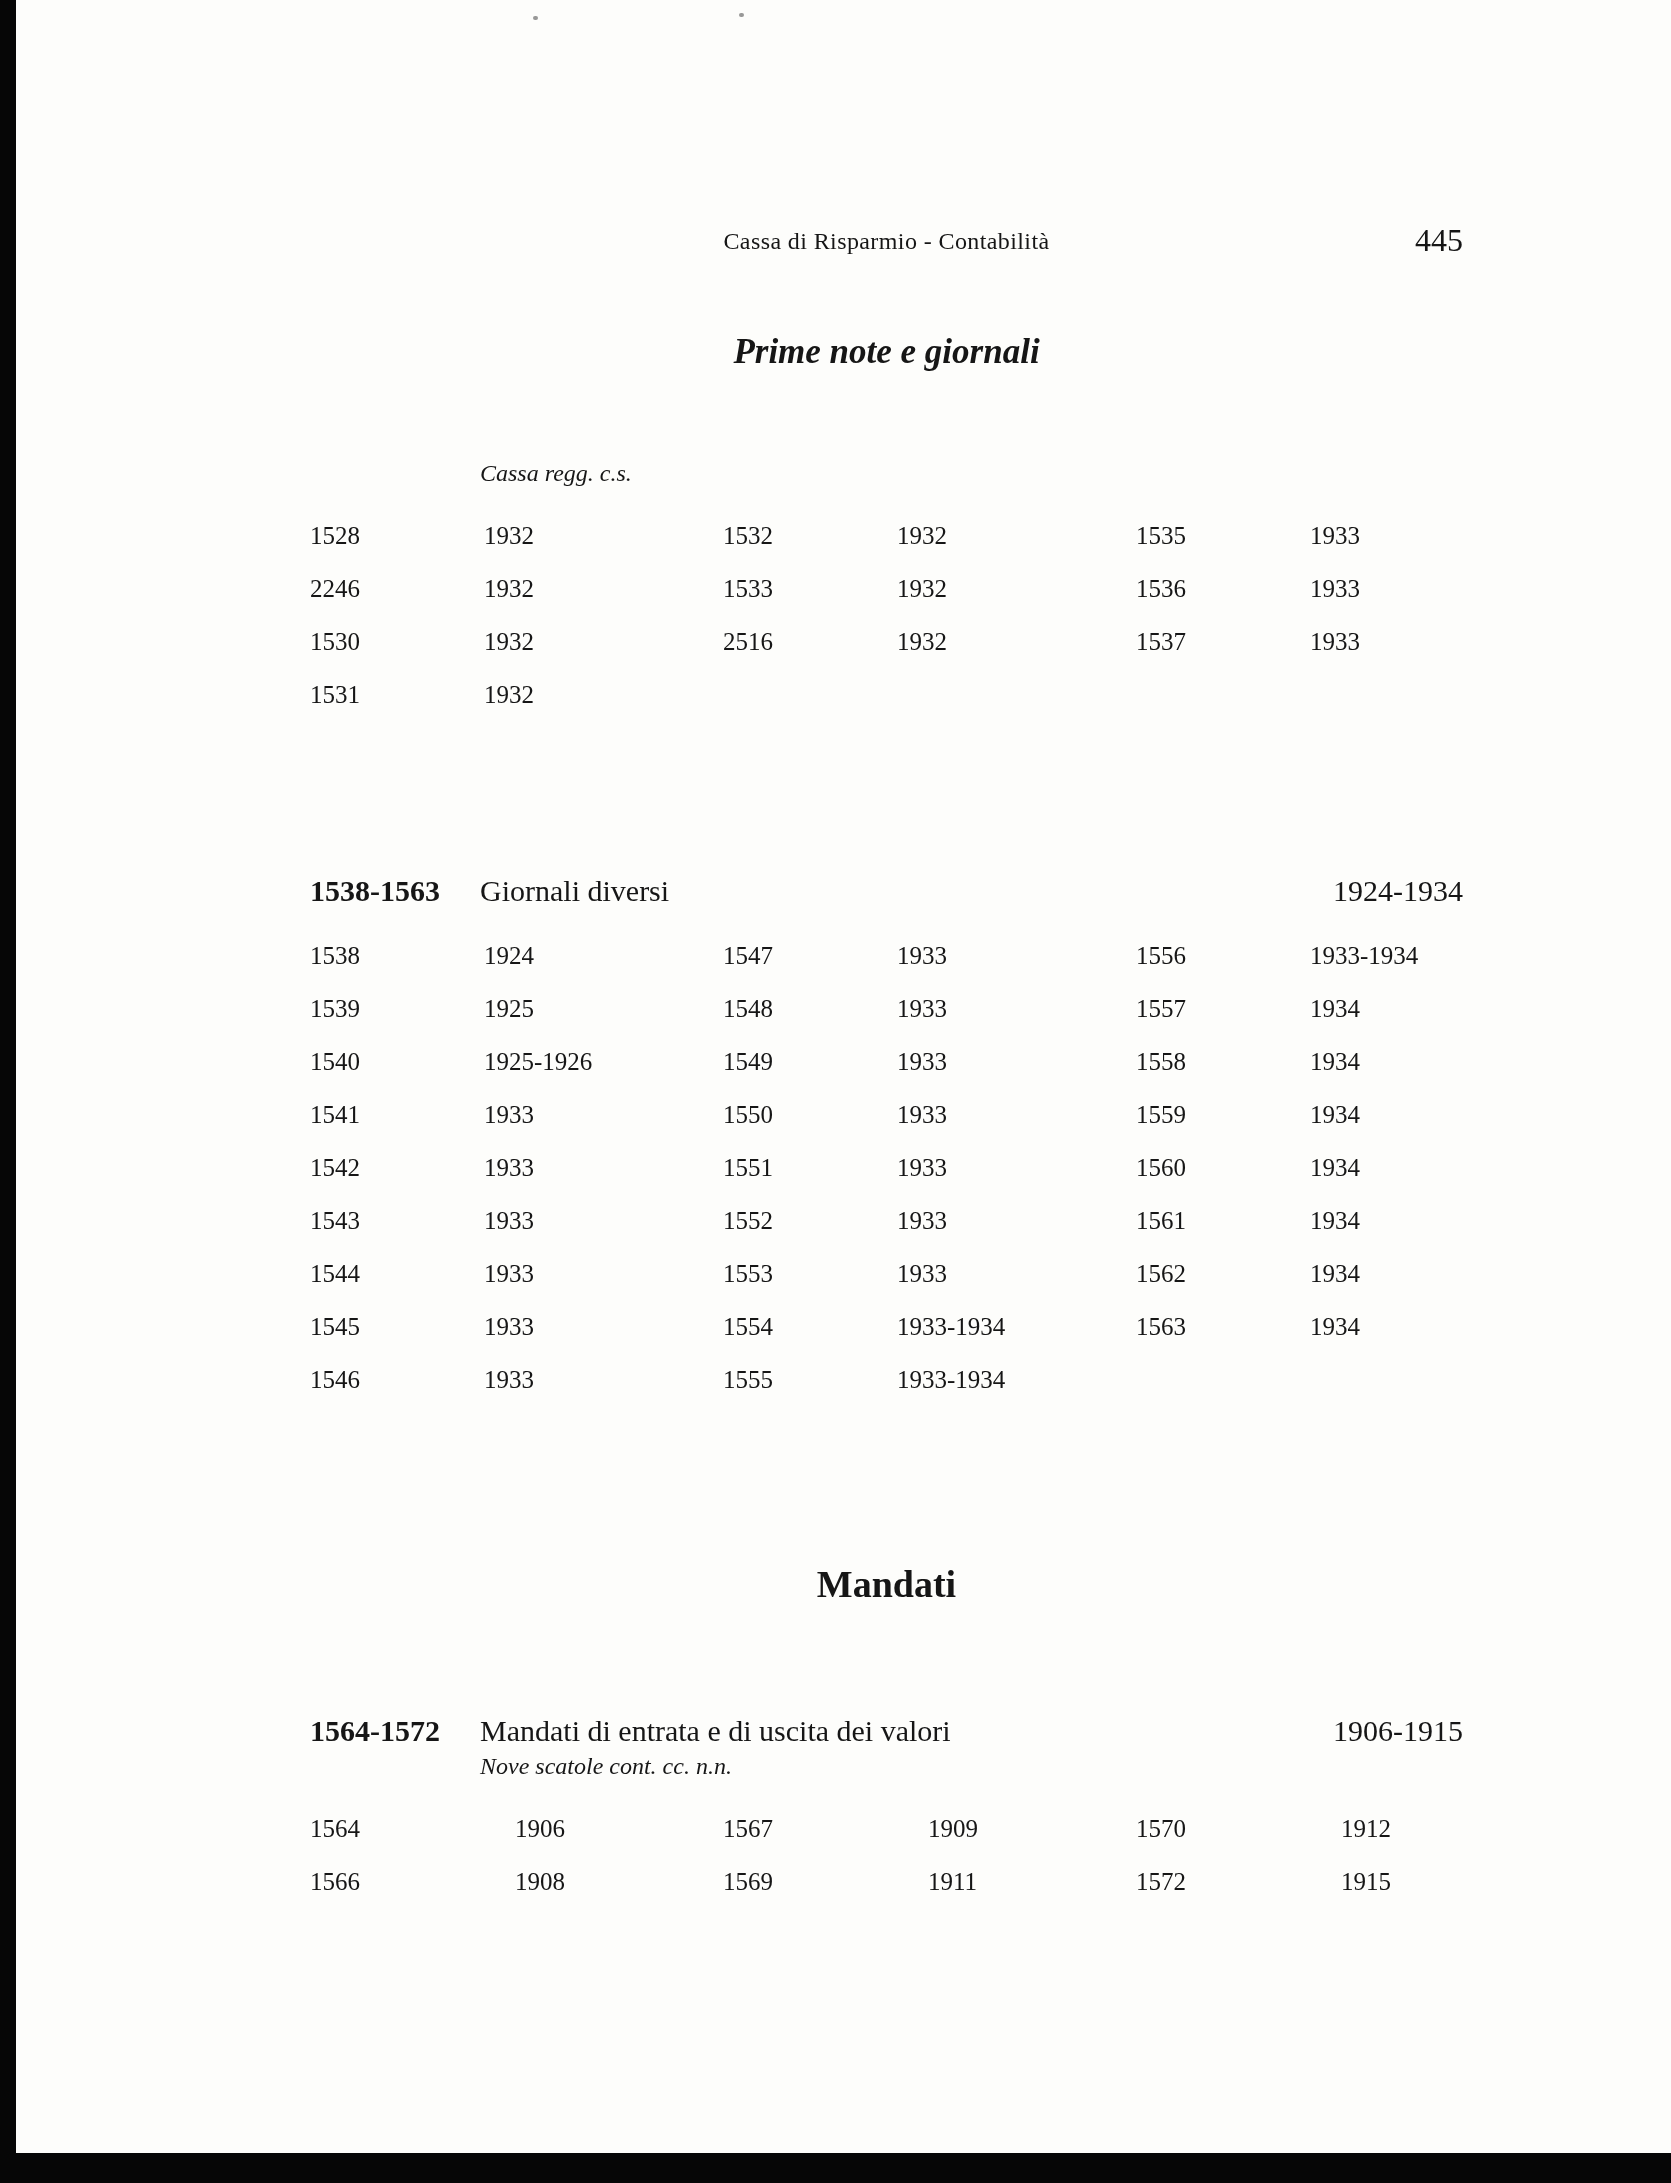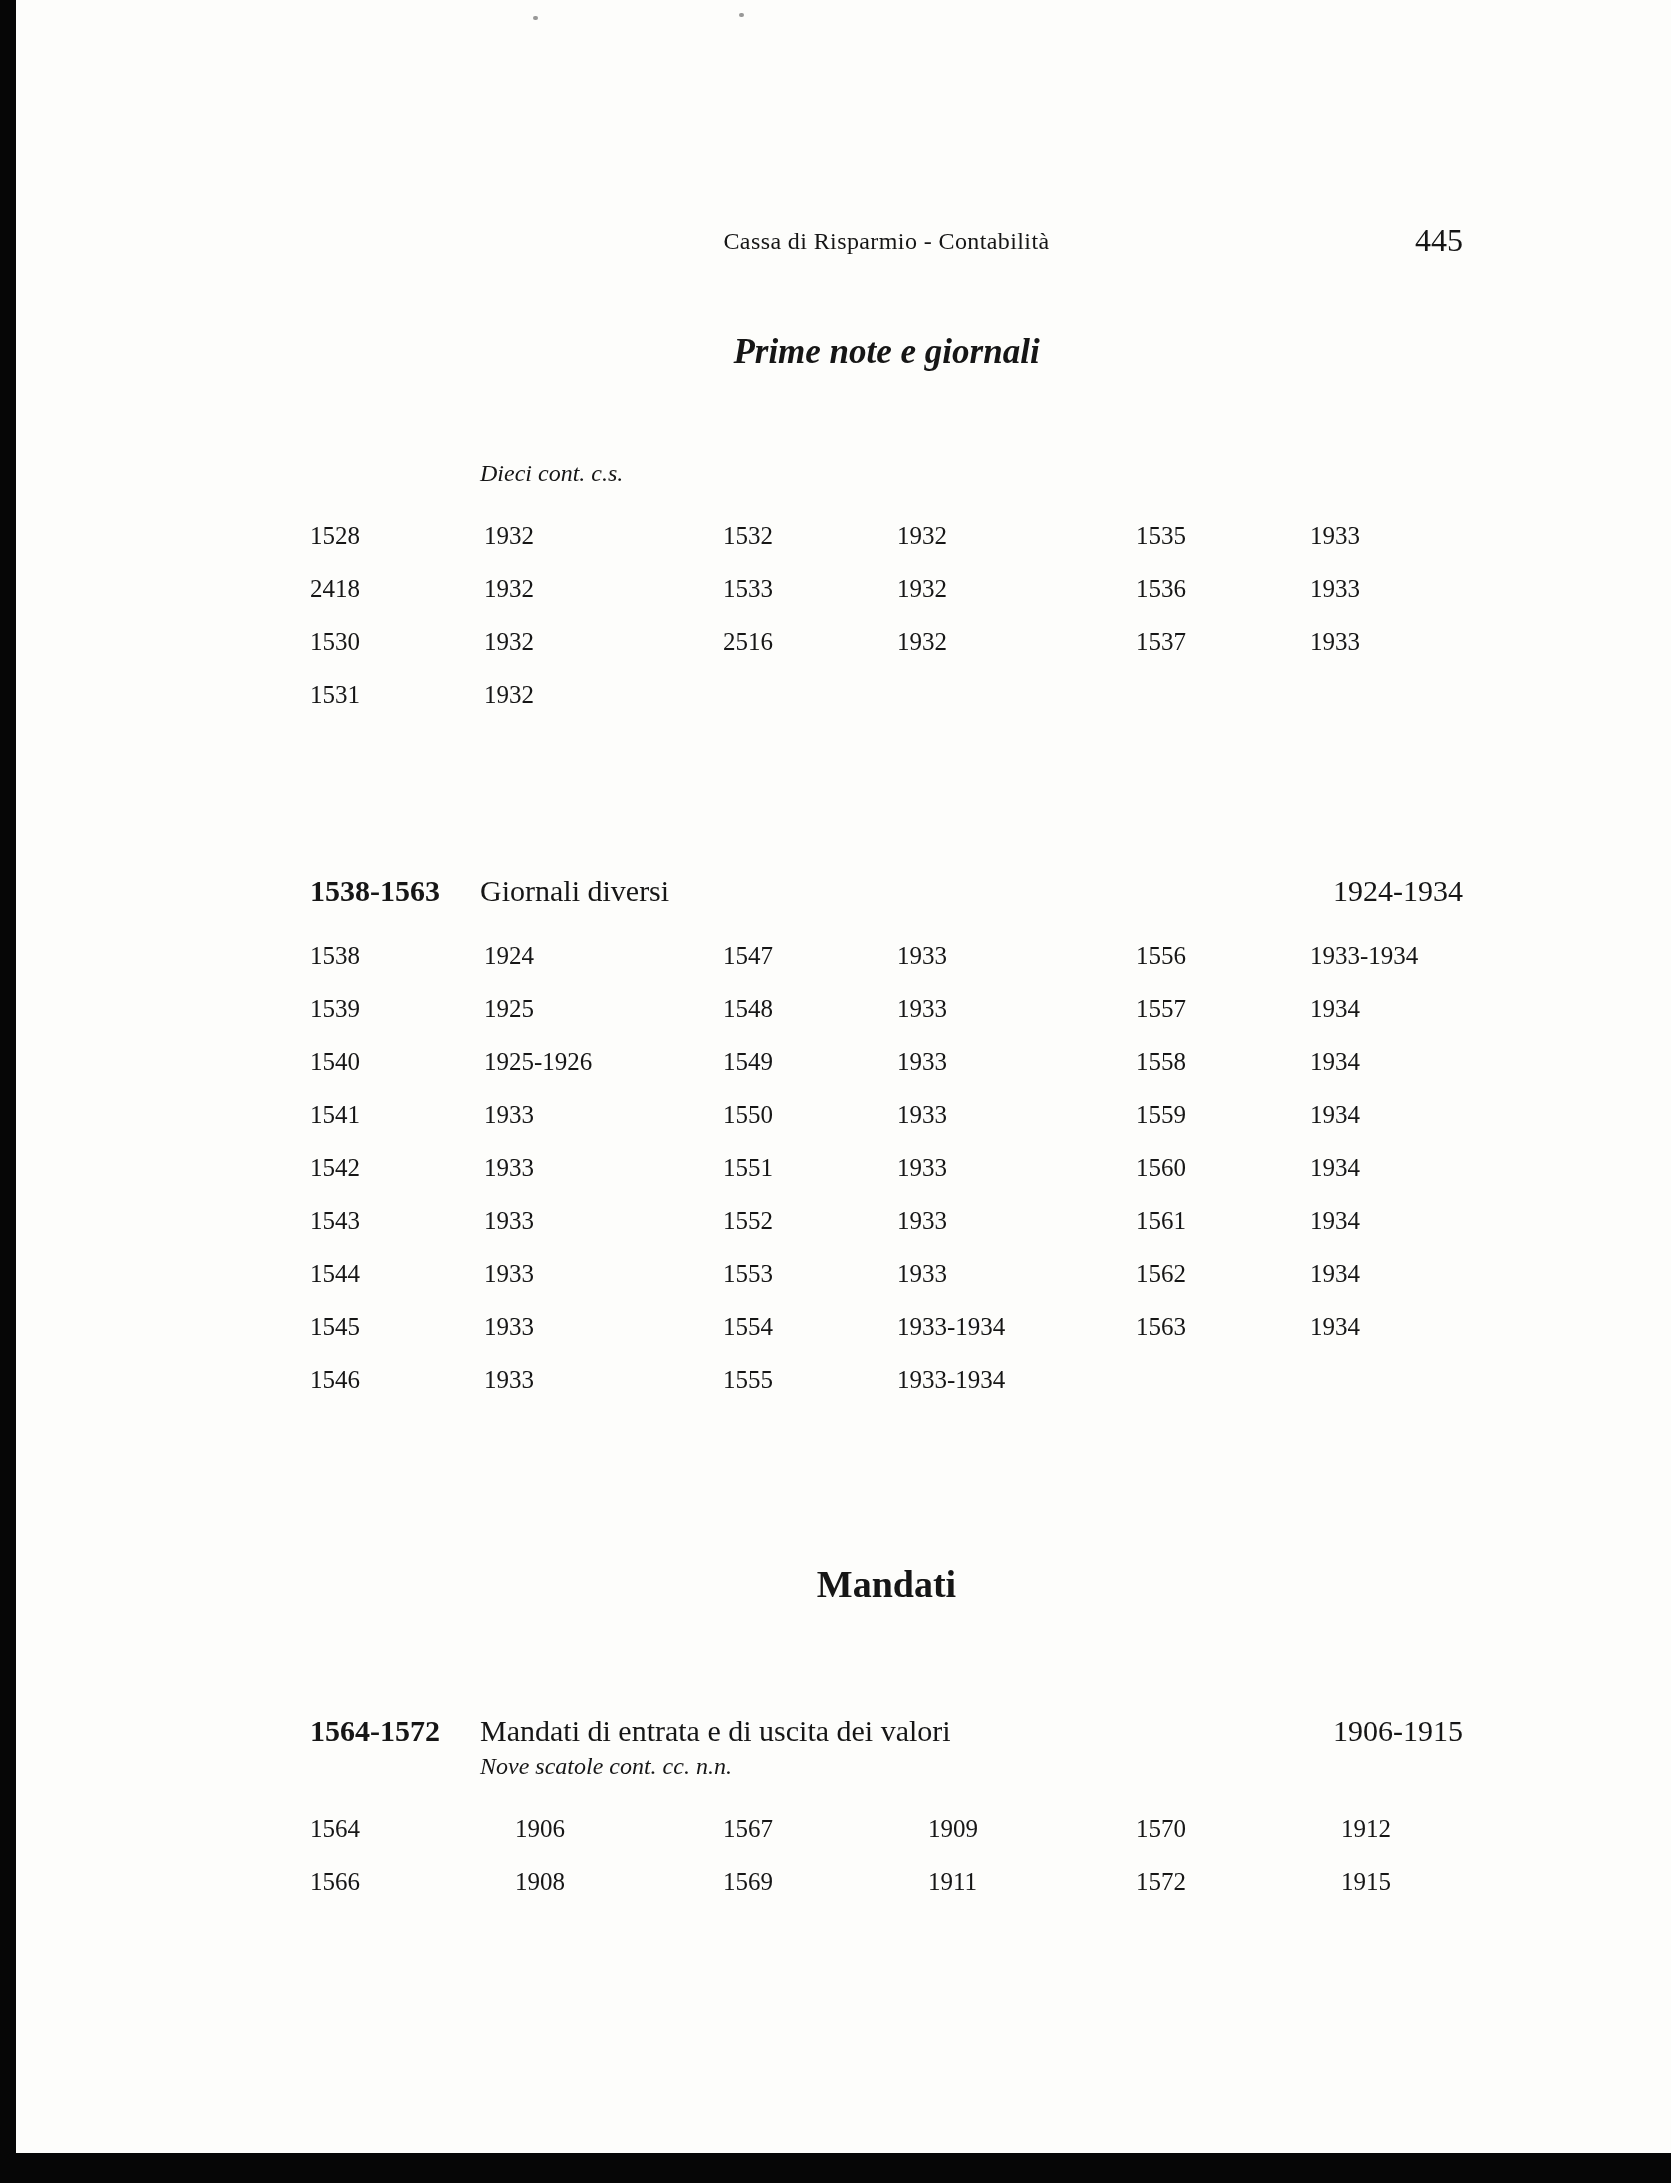--- a/index.html
+++ b/index.html
@@ -128,32 +128,32 @@
   <div class="scan-speck" style="left:739px;top:12.5px;"></div>
 
   <header class="page-header">
     <span class="running-header">Cassa di Risparmio - Contabilità</span>
     <span class="page-number">445</span>
   </header>
 
   <h1 class="doc-title">Prime note e giornali</h1>
 
   <section class="entry-section sec-1">
-    <div class="section-note">Dieci cont. c.s.</div>
+    <div class="section-note">Cassa regg. c.s.</div>
     <div class="rows">
         <div class="entry-row">
           <span class="cell num">1528</span>
           <span class="cell year">1932</span>
           <span class="cell num">1532</span>
           <span class="cell year">1932</span>
           <span class="cell num">1535</span>
           <span class="cell year">1933</span>
         </div>
         <div class="entry-row">
-          <span class="cell num">2418</span>
+          <span class="cell num">2246</span>
           <span class="cell year">1932</span>
           <span class="cell num">1533</span>
           <span class="cell year">1932</span>
           <span class="cell num">1536</span>
           <span class="cell year">1933</span>
         </div>
         <div class="entry-row">
           <span class="cell num">1530</span>
           <span class="cell year">1932</span>
           <span class="cell num">2516</span>

